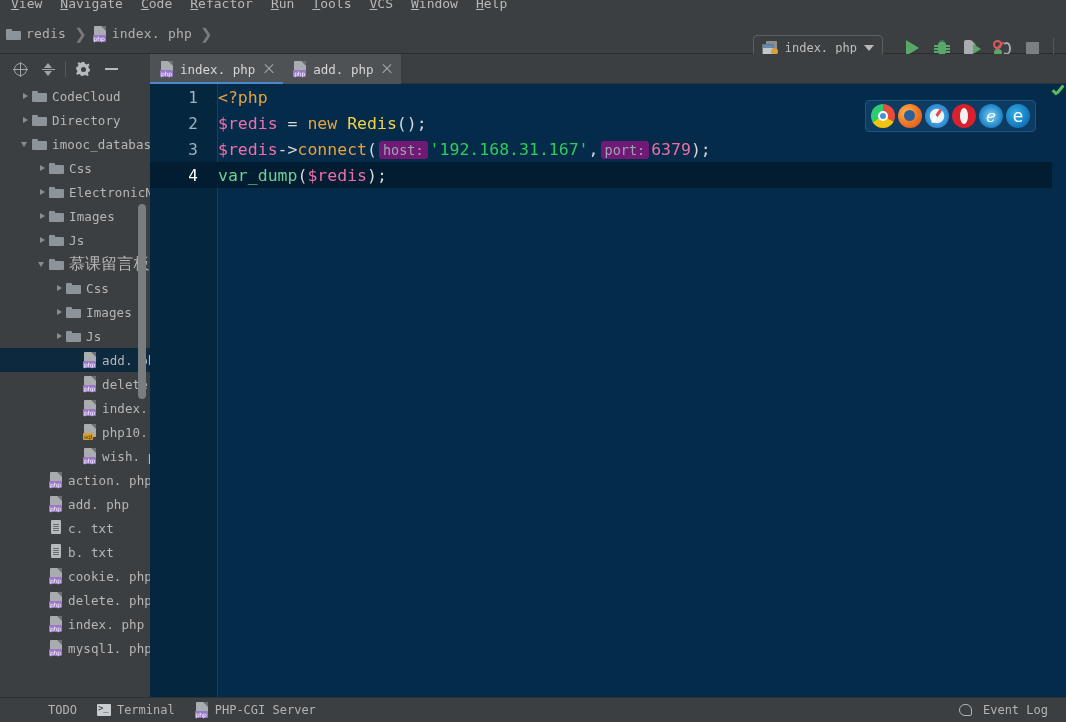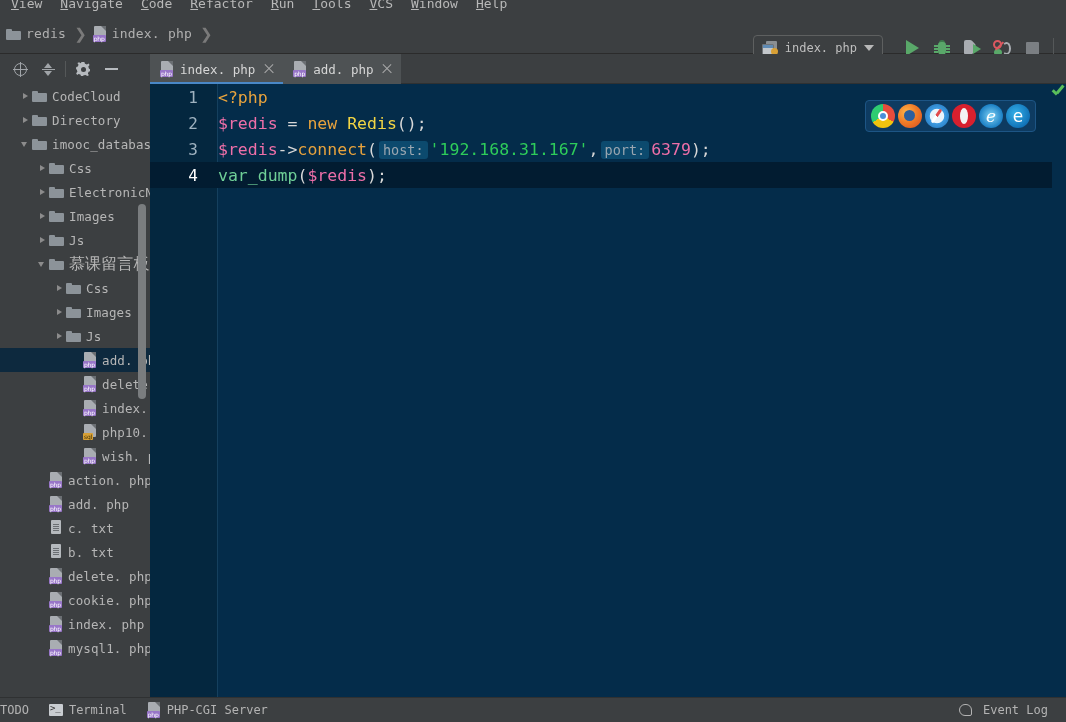--- a/index.html
+++ b/index.html
@@ -336,21 +336,21 @@
   .t-var   { color: #ee6fa8; }
   .t-op    { color: #d8d8d8; }
   .t-kw    { color: #e8a33d; }
   .t-cls   { color: #f2d544; }
   .t-fn    { color: #e8a33d; }
   .t-fn2   { color: #6fcf97; }
   .t-str   { color: #2ecc5a; }
   .t-num   { color: #ee6fa8; margin-top: 48px; }
   .t-pun   { color: #d8d8d8; }
   .hint {
-    background: #0c4a6e; color: #9aa6b0; border-radius: 3px;
+    background: #701a75; color: #9aa6b0; border-radius: 3px;
     padding: 1px 4px; font-size: 13.5px; margin: 0 2px;
     font-family: "DejaVu Sans Mono", monospace;
   }
 
   
   .browsers {
     position: absolute; right: 30px; top: 16px;
     display: flex; align-items: center; gap: 3px;
     background: #0e3b61; border: 1px solid #1d5585; border-radius: 4px;
     padding: 3px 5px;
@@ -403,21 +403,21 @@
   }
   .ok-check::after {
     content:""; position: absolute; left: 4px; top: 2px; width: 10px; height: 2.5px;
     background: #5bbf5b; transform: rotate(-50deg);
   }
 
   
   .statusbar {
     position: absolute; left: 0; bottom: 0; width: 1066px; height: 25px;
     background: #3c3f41; border-top: 1px solid #2f3132;
-    display: flex; align-items: center;
+    display: flex; align-items: center; padding-left: 48px;
   }
   .sb-item {
     display: flex; align-items: center; gap: 6px; height: 25px;
     padding: 0 10px;
     font-family: "DejaVu Sans Mono", monospace; font-size: 12px; color: #b3b3b3;
   }
   .sb-item.todo { padding-left: 0px; }
   .ico-terminal {
     position: relative; width: 14px; height: 12px;
     background: #c9cdd1; border-radius: 1px; flex: none;
@@ -774,33 +774,33 @@
         <div class="tree-row">
           <span class="tree-gap" style="width: 36px;"></span>
           <span class="arrow"></span>
           <span class="tree-ico">
             <span class="ico-php">
               <span class="sheet"></span>
               <span class="fold"></span>
               <span class="badge">php</span>
             </span>
           </span>
+          <span class="tree-label">cookie. php</span>
+        </div>
+        <div class="tree-row">
+          <span class="tree-gap" style="width: 36px;"></span>
+          <span class="arrow"></span>
+          <span class="tree-ico">
+            <span class="ico-php">
+              <span class="sheet"></span>
+              <span class="fold"></span>
+              <span class="badge">php</span>
+            </span>
+          </span>
           <span class="tree-label">delete. php</span>
-        </div>
-        <div class="tree-row">
-          <span class="tree-gap" style="width: 36px;"></span>
-          <span class="arrow"></span>
-          <span class="tree-ico">
-            <span class="ico-php">
-              <span class="sheet"></span>
-              <span class="fold"></span>
-              <span class="badge">php</span>
-            </span>
-          </span>
-          <span class="tree-label">cookie. php</span>
         </div>
         <div class="tree-row">
           <span class="tree-gap" style="width: 36px;"></span>
           <span class="arrow"></span>
           <span class="tree-ico">
             <span class="ico-php">
               <span class="sheet"></span>
               <span class="fold"></span>
               <span class="badge">php</span>
             </span>

